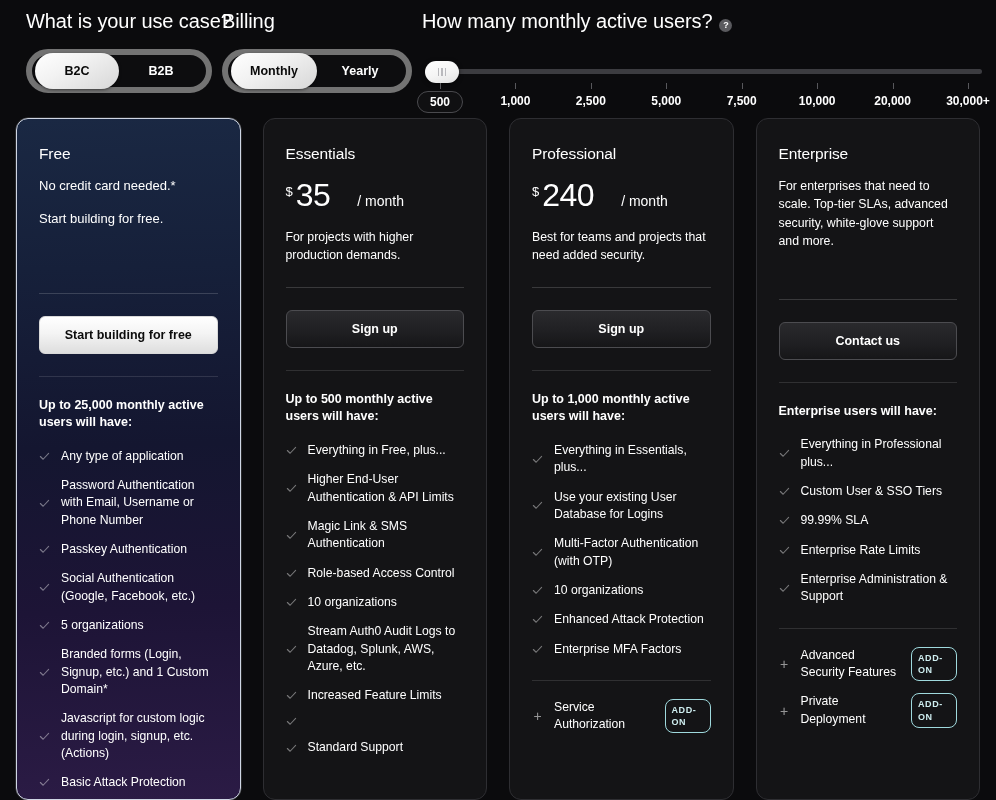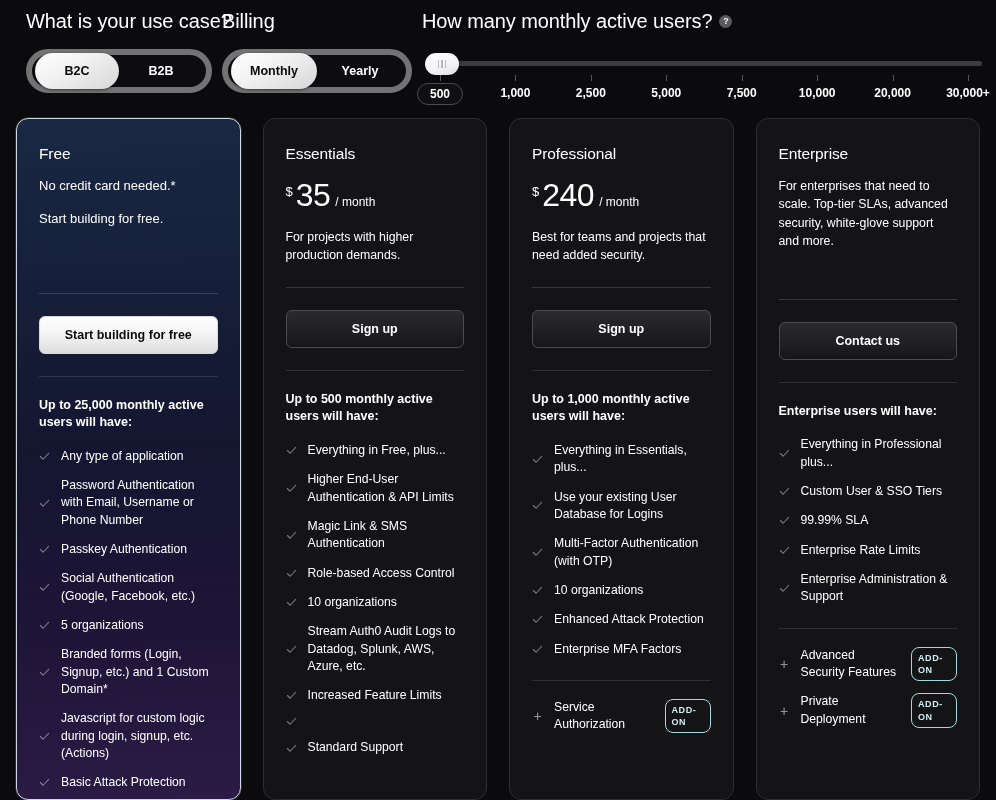--- a/index.html
+++ b/index.html
@@ -25,21 +25,21 @@
 
   .ctl-title {
     font-size: 20px;
     font-weight: normal;
     letter-spacing: -0.1px;
     color: #ffffff;
     margin-bottom: 16px;
     white-space: nowrap;
   }
   .ctl-title-row { display: flex; align-items: center; gap: 7px; margin-bottom: 16px; }
-  .ctl-title-row .ctl-title { margin-bottom: 0; }
+  .ctl-title-row .ctl-title { margin-bottom: 8px; }
 
   .help-icon {
     width: 13px; height: 13px;
     border-radius: 50%;
     background: #5a5a5e;
     color: #ffffff;
     font-size: 9px;
     font-weight: bold;
     display: flex; align-items: center; justify-content: center;
     line-height: 1;
@@ -160,21 +160,21 @@
   }
 
   .price-row {
     display: flex;
     align-items: baseline;
     margin-top: 14px;
     gap: 3px;
   }
   .price-cur { font-size: 13px; font-weight: normal; color: #ffffff; position: relative; top: -10px; }
   .price-amt { font-size: 32px; font-weight: normal; letter-spacing: -0.5px; color: #ffffff; }
-  .price-per { font-size: 12px; color: #ffffff; margin-left: 2px; }
+  .price-per { font-size: 14px; color: #ffffff; margin-left: 24px; }
 
   .card-note {
     font-size: 13px;
     color: #ffffff;
     margin-top: 14px;
     line-height: 1.45;
   }
   .card-note.sub { margin-top: 14px; }
   .desc {
     font-size: 12.3px;

